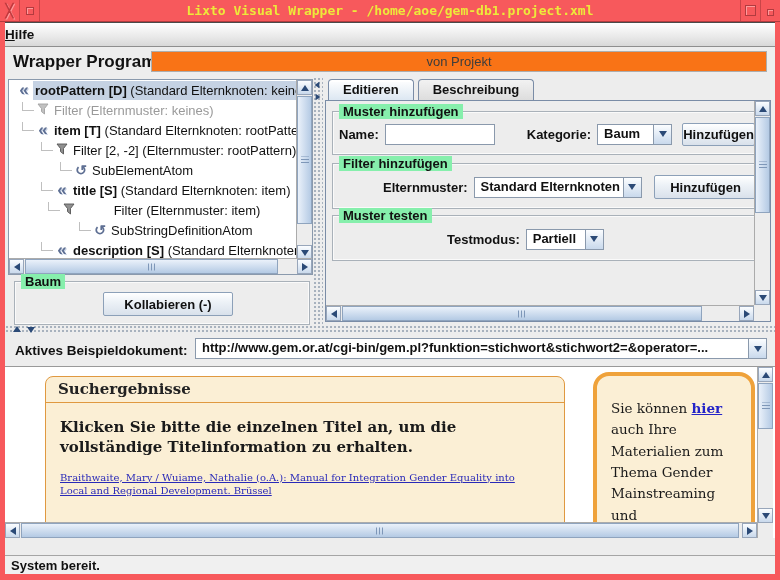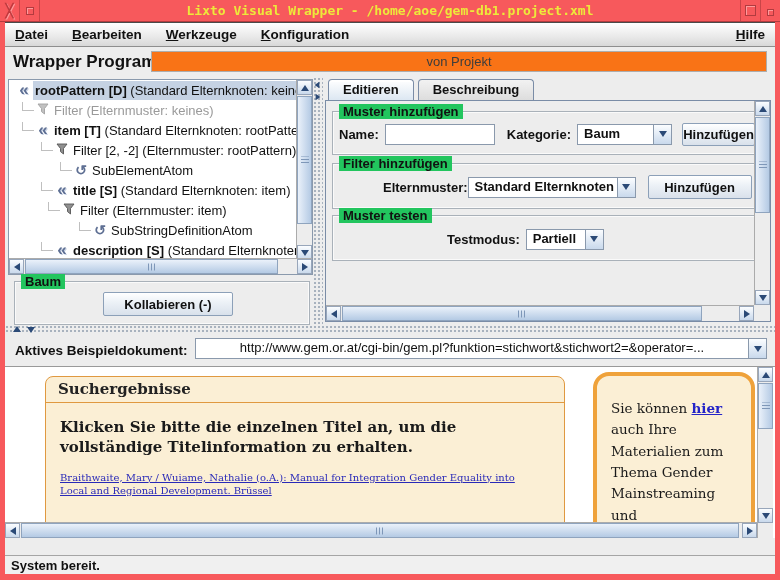--- a/index.html
+++ b/index.html
@@ -68,21 +68,21 @@
               background:repeating-linear-gradient(0deg,#7E97B8 0 1px,transparent 1px 3px); }
   .sb-thumb.h::after { background:repeating-linear-gradient(90deg,#7E97B8 0 1px,transparent 1px 3px); }
   .tri { width:0; height:0; }
   .tri.up    { border-left:4px solid transparent; border-right:4px solid transparent; border-bottom:6px solid #2B4A77; }
   .tri.down  { border-left:4px solid transparent; border-right:4px solid transparent; border-top:6px solid #2B4A77; }
   .tri.left  { border-top:4px solid transparent; border-bottom:4px solid transparent; border-right:6px solid #2B4A77; }
   .tri.right { border-top:4px solid transparent; border-bottom:4px solid transparent; border-left:6px solid #2B4A77; }
 
   
   .group { position:absolute; border:1px solid #A9B1B9; box-shadow:inset 0 0 0 1px #fafafa; }
-  .gtitle { position:absolute; top:-8px; left:6px; background:#22c55e; padding:0 4px;
+  .gtitle { position:absolute; top:-8px; left:6px; background:#86efac; padding:0 4px;
             font-weight:bold; font-size:13px; white-space:nowrap; }
 
   .baum-group { left:9px; top:258px; width:296px; height:44px; }
 
   
   .btn { background:linear-gradient(#ffffff,#EDF2F7 40%,#D9E1EB); border:1px solid #8CA0B8;
          border-radius:2px; font-weight:bold; font-size:13px; color:#111;
          display:inline-flex; align-items:center; justify-content:center; cursor:default;
          font-family:"Liberation Sans",sans-serif; }
   .tfield { background:#fff; border:1px solid #8A99AC; height:21px; font-size:13px; padding:0 4px;
@@ -111,24 +111,24 @@
   .editor-box { position:absolute; left:320px; top:77px; width:446px; height:222px;
                 border:1px solid #7A8CA6; background:#EDEDED; overflow:hidden; }
 
   .g1 { left:6px; top:10px;  width:424px; height:44px; }
   .g2 { left:6px; top:62px;  width:424px; height:46px; }
   .g3 { left:6px; top:114px; width:424px; height:46px; }
   .g4 { left:6px; top:166px; width:424px; height:40px; }
   .grow { position:absolute; display:flex; align-items:center; }
 
   
-  .doc-row { position:absolute; left:0; top:311px; width:770px; height:32px; display:flex; align-items:center;text-align:center; }
+  .doc-row { position:absolute; left:0; top:311px; width:770px; height:32px; display:flex; align-items:center; }
   .doc-label { font-weight:bold; font-size:13.5px; padding-left:10px; }
   .doc-combo { position:absolute; left:190px; top:4px; width:572px; }
-  .doc-combo .ctxt { font-weight:normal; }
+  .doc-combo .ctxt { font-weight:bold; }
 
   
   .browser { position:absolute; left:0; top:343px; width:770px; height:172px; background:#ffffff;
              border-top:1px solid #999; overflow:hidden;
              font-family:"DejaVu Serif", serif; color:#1a1a1a; }
   .card { position:absolute; left:40px; top:9px; width:520px; height:300px;
           background:#FBEFD5; border:1px solid #E09940; border-radius:8px 8px 0 0; }
   .card-head { padding:3px 12px 4px 12px; border-bottom:1px solid #E09940;
                font-weight:bold; font-size:15px; color:#222; }
   .card-body { padding:14px 12px 0 14px; }
@@ -162,26 +162,20 @@
         <span class="tb-sq" style="width:11px;height:11px;"></span>
       </div>
     <div class="tb-btn rb">
         <span class="tb-sq" style="width:7px;height:7px;margin-top:4px;"></span>
       </div>
   </div>
 
   <div class="app">
 
     <div class="menubar">
-      <div class="menu-left">
-          <div class="menu-item"><u>D</u>atei</div>
-          <div class="menu-item"><u>B</u>earbeiten</div>
-          <div class="menu-item"><u>W</u>erkzeuge</div>
-          <div class="menu-item"><u>K</u>onfiguration</div>
-        </div>
       <div class="menu-item menu-help"><u>H</u>ilfe</div>
     </div>
 
     <div class="wrap-row">
       <span class="wrap-label">Wrapper Programm:</span>
       <span class="wrap-field">von Projekt</span>
     </div>
 
     <div class="tree-panel">
       <div class="tree-rows">
@@ -211,21 +205,21 @@
           <div class="tree-row" style="padding-left: 51px;">
             <span class="connector"></span>
             <span class="ticon atom">↺</span>
             <span class="lblwrap">SubElementAtom</span>
           </div>
           <div class="tree-row" style="padding-left: 32px;">
             <span class="connector"></span>
             <span class="ticon pattern">«</span>
             <span class="lblwrap"><span class="tnode-b">title [S]</span> (Standard Elternknoten: item)</span>
           </div>
-          <div class="tree-row" style="padding-left: 39px;">
+          <div class="tree-row" style="padding-left: 39px; text-align: center;">
             <span class="connector"></span>
             <span class="ticon filter"><svg width="12" height="12" viewBox="0 0 12 12">
                 <path d="M1 1h10L7.5 5.5V11L4.5 8.6V5.5z" fill="#909090" stroke="#555" stroke-width="0.9"></path>
               </svg></span>
             <span class="lblwrap">Filter (Elternmuster: item)</span>
           </div>
           <div class="tree-row" style="padding-left: 70px;">
             <span class="connector"></span>
             <span class="ticon atom">↺</span>
             <span class="lblwrap">SubStringDefinitionAtom</span>
@@ -273,36 +267,36 @@
       <div class="tab">Beschreibung</div>
     </div>
 
     <div class="editor-box">
 
       <div class="group g1">
         <span class="gtitle">Muster hinzufügen</span>
         <div class="grow" style="left:6px;top:10px;width:416px;height:24px;">
           <span class="flabel">Name:</span>
           <input class="tfield" style="margin-left: 6px; width: 110px;" value="">
-          <span class="flabel" style="margin-left:12px;text-align:center;">Kategorie:</span>
+          <span class="flabel" style="margin-left:32px;text-align:center;">Kategorie:</span>
           <span class="combo" style="margin-left:6px;width:120px;">
             <span class="ctxt">Baum</span>
             <span class="carr">
                 <span class="tri down"></span>
               </span>
           </span>
           <button class="btn" style="margin-left:10px;width:92px;height:23px;">Hinzufügen</button>
         </div>
       </div>
 
       <div class="group g2">
         <span class="gtitle">Filter hinzufügen</span>
         <div class="grow" style="left:50px;top:11px;height:24px;">
           <span class="flabel">Elternmuster:</span>
-          <span class="combo" style="width:168px;">
+          <span class="combo" style="margin-left:6px;width:168px;">
             <span class="ctxt">Standard Elternknoten</span>
             <span class="carr">
                 <span class="tri down"></span>
               </span>
           </span>
           <button class="btn" style="margin-left:12px;width:104px;height:24px;">Hinzufügen</button>
         </div>
       </div>
 
       <div class="group g3">

